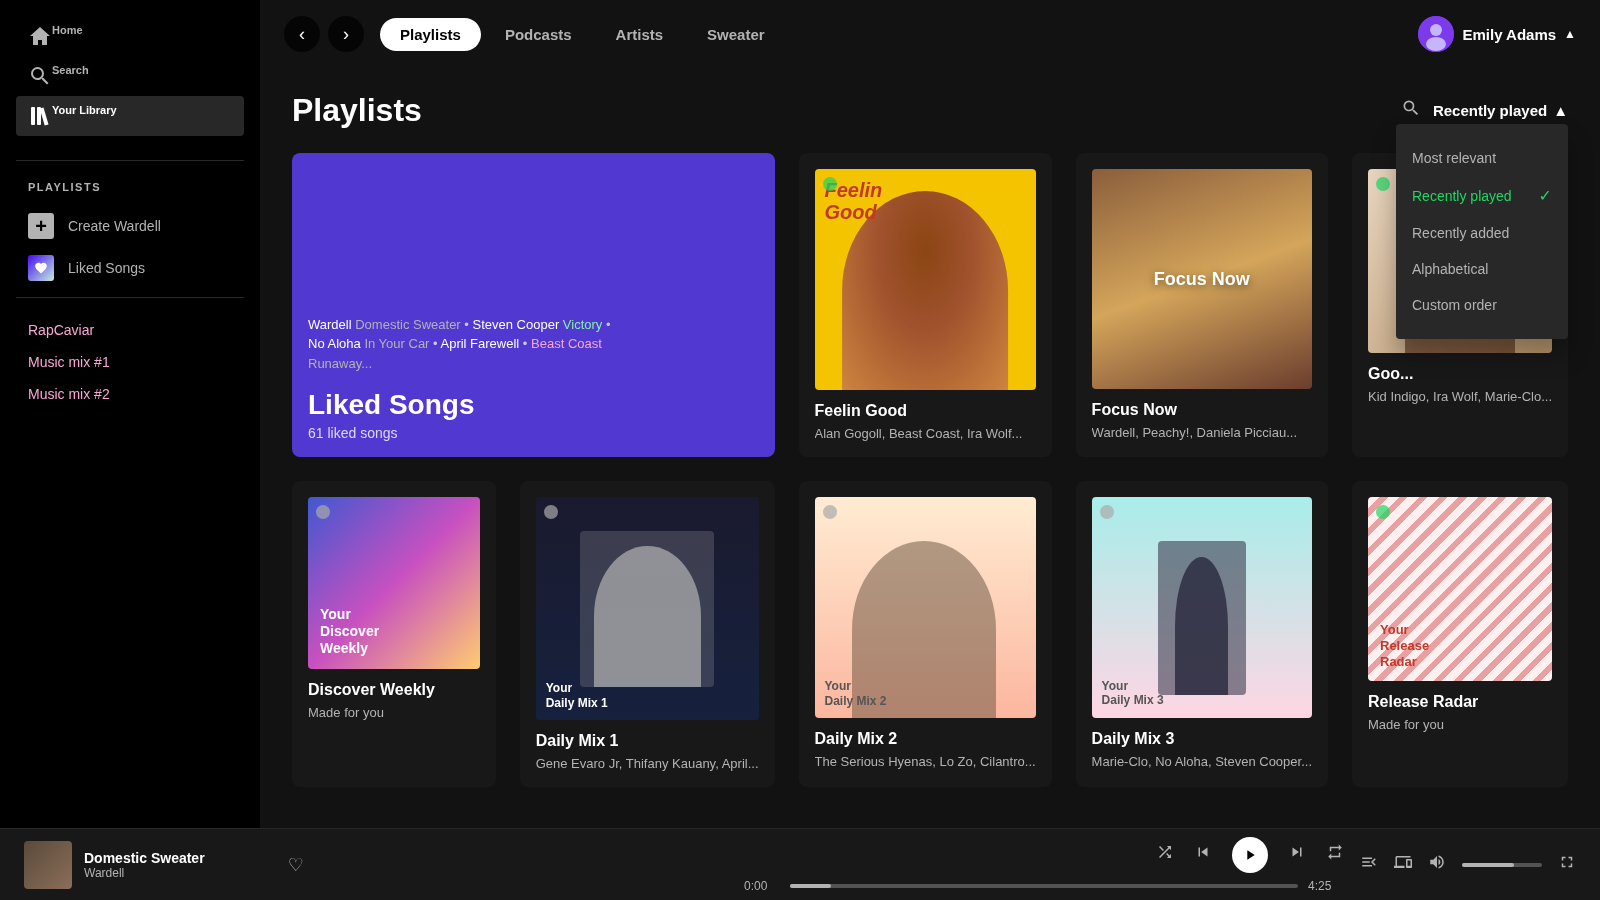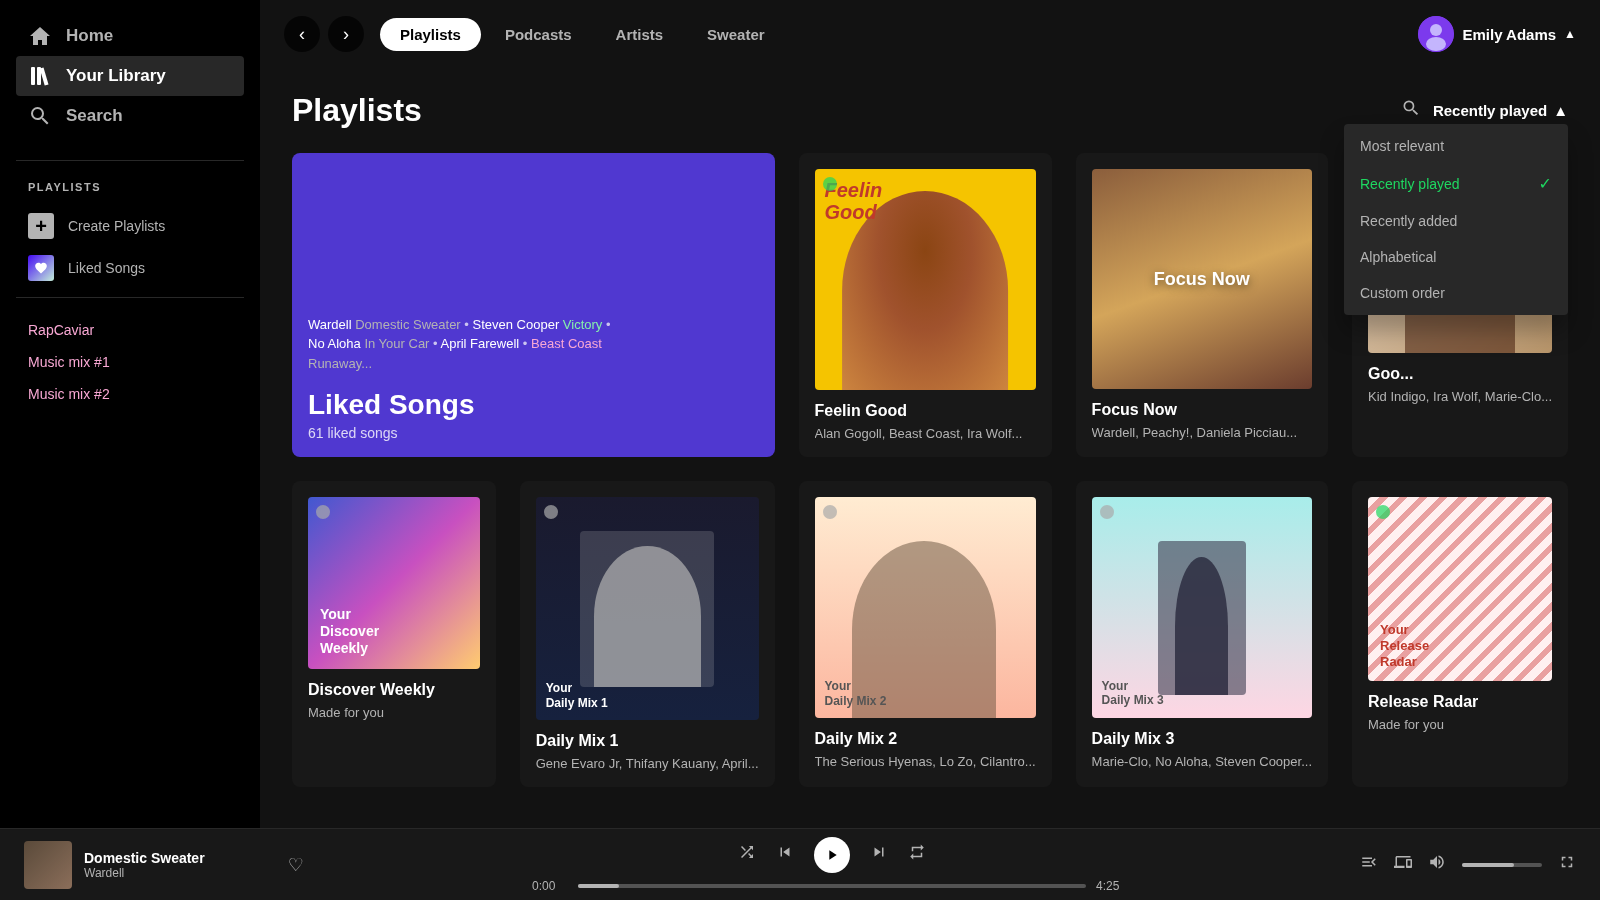--- a/index.html
+++ b/index.html
@@ -29,27 +29,25 @@
       flex-direction: column;
       padding: 16px 0;
       flex-shrink: 0;
     }
     .sidebar-nav {
       padding: 0 16px;
       margin-bottom: 16px;
     }
     .sidebar-nav-item {
       display: flex;
-      align-items: center;
-      gap: 14px;
       padding: 8px 12px;
       border-radius: 4px;
       cursor: pointer;
       color: #b3b3b3;
-      font-size: 17px;
+      font-size: 11px;
       font-weight: 600;
     }
     .sidebar-nav-item.active {
       background: #282828;
       color: #fff;
     }
     .sidebar-nav-icon {
       width: 24px;
       height: 24px;
       display: flex;
@@ -232,22 +230,22 @@
       cursor: pointer;
     }
 
     
     .sort-dropdown-menu {
       position: absolute;
       top: 56px;
       right: 32px;
       background: #282828;
       border-radius: 4px;
-      width: 224px;
-      padding: 4px 0;
+      width: 172px;
+      padding: 16px 0;
       z-index: 100;
       box-shadow: 0 16px 24px rgba(0,0,0,0.3);
     }
     .sort-menu-item {
       display: flex;
       align-items: center;
       justify-content: space-between;
       padding: 10px 16px;
       font-size: 14px;
       color: #b3b3b3;
@@ -383,21 +381,21 @@
     }
     .player-heart {
       color: #b3b3b3;
       font-size: 18px;
       cursor: pointer;
     }
     .player-controls {
       flex: 1;
       display: flex;
       flex-direction: column;
-      align-items: center;
+      align-items: flex-end;
       gap: 6px;
     }
     .player-buttons {
       display: flex;
       align-items: center;
       gap: 20px;
     }
     .player-btn {
       background: none;
       border: none;
@@ -474,47 +472,47 @@
   <div class="sidebar">
     <div class="sidebar-nav">
       <div class="sidebar-nav-item">
         <span class="sidebar-nav-icon">
           <svg width="24" height="24" viewBox="0 0 24 24" fill="currentColor">
             <path d="M12 3L2 12h3v9h5v-5h4v5h5v-9h3L12 3z"></path>
           </svg>
         </span>
         <span>Home</span>
       </div>
+      <div class="sidebar-nav-item">
+        <span class="sidebar-nav-icon">
+          <svg width="24" height="24" viewBox="0 0 24 24" fill="currentColor">
+            <path d="M15.5 14h-.79l-.28-.27A6.471 6.471 0 0 0 16 9.5 6.5 6.5 0 1 0 9.5 16c1.61 0 3.09-.59 4.23-1.57l.27.28v.79l5 4.99L20.49 19l-4.99-5zm-6 0C7.01 14 5 11.99 5 9.5S7.01 5 9.5 5 14 7.01 14 9.5 11.99 14 9.5 14z"></path>
+          </svg>
+        </span>
+        <span>Search</span>
+      </div>
       <div class="sidebar-nav-item active">
         <span class="sidebar-nav-icon">
           <svg width="24" height="24" viewBox="0 0 24 24" fill="currentColor">
             <rect x="3" y="3" width="4" height="18" rx="1"></rect>
             <rect x="9" y="3" width="4" height="18" rx="1"></rect>
             <path d="M15.5 3.5l5 17-3.8 1.1-5-17z"></path>
           </svg>
         </span>
         <span>Your Library</span>
       </div>
-      <div class="sidebar-nav-item">
-        <span class="sidebar-nav-icon">
-          <svg width="24" height="24" viewBox="0 0 24 24" fill="currentColor">
-            <path d="M15.5 14h-.79l-.28-.27A6.471 6.471 0 0 0 16 9.5 6.5 6.5 0 1 0 9.5 16c1.61 0 3.09-.59 4.23-1.57l.27.28v.79l5 4.99L20.49 19l-4.99-5zm-6 0C7.01 14 5 11.99 5 9.5S7.01 5 9.5 5 14 7.01 14 9.5 11.99 14 9.5 14z"></path>
-          </svg>
-        </span>
-        <span>Search</span>
-      </div>
     </div>
 
     <div class="sidebar-divider"></div>
 
     <div class="playlists-header">PLAYLISTS</div>
 
     <div class="sidebar-action">
       <div class="sidebar-action-icon">+</div>
-      <span>Create Playlists</span>
+      <span>Create Wardell</span>
     </div>
 
     <div class="sidebar-action">
       <div class="sidebar-action-icon liked">
         <svg width="14" height="14" viewBox="0 0 24 24" fill="white">
           <path d="M12 21.35l-1.45-1.32C5.4 15.36 2 12.28 2 8.5 2 5.42 4.42 3 7.5 3c1.74 0 3.41.81 4.5 2.09C13.09 3.81 14.76 3 16.5 3 19.58 3 22 5.42 22 8.5c0 3.78-3.4 6.86-8.55 11.54L12 21.35z"></path>
         </svg>
       </div>
       <span>Liked Songs</span>
     </div>

